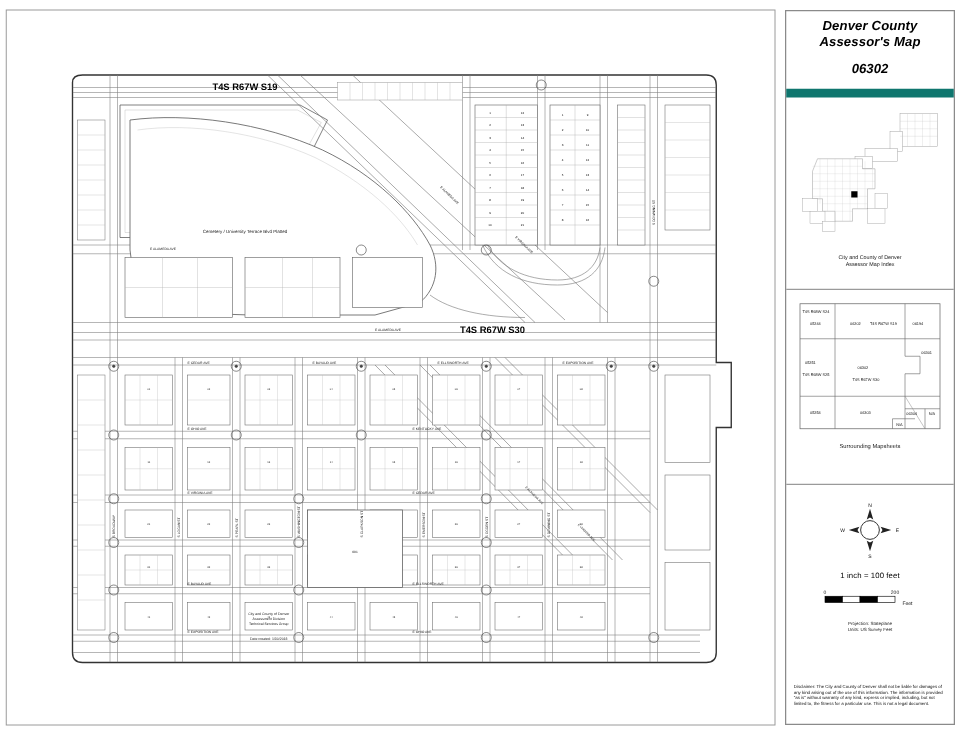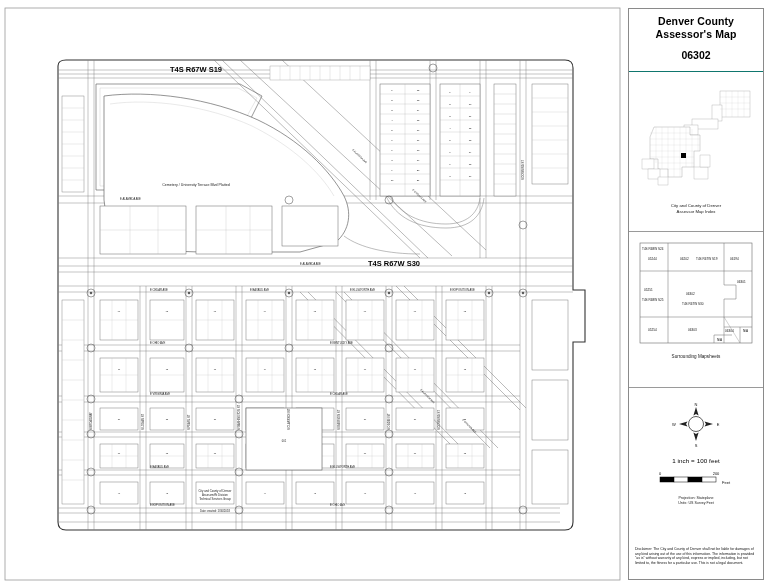--- a/index.html
+++ b/index.html
@@ -37,22 +37,23 @@
     border: 1px solid #8a8a8a;
     box-sizing: border-box;
     background: #ffffff;
   }
   .panel-block { position: absolute; left: 0; width: 100%; }
 
   
   #title-block {
     top: 6px;
     text-align: center;
-    border-bottom: 1px solid #0f766e;
+    border-bottom: 7px solid #0f766e;
     padding-bottom: 9px;
+    font-style: italic;
   }
   #title-block .t-line {
     font-size: 10.5px;
     line-height: 13px;
     font-weight: bold;
     letter-spacing: 0.1px;
   }
   #title-block .t-num {
     font-size: 10.5px;
     line-height: 13px;

